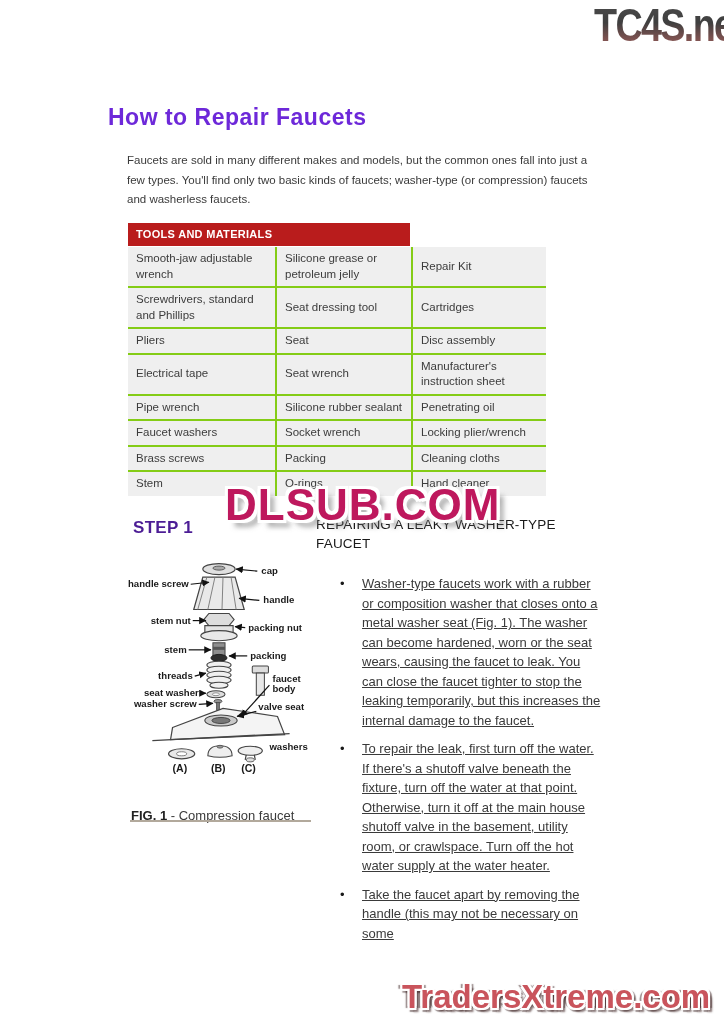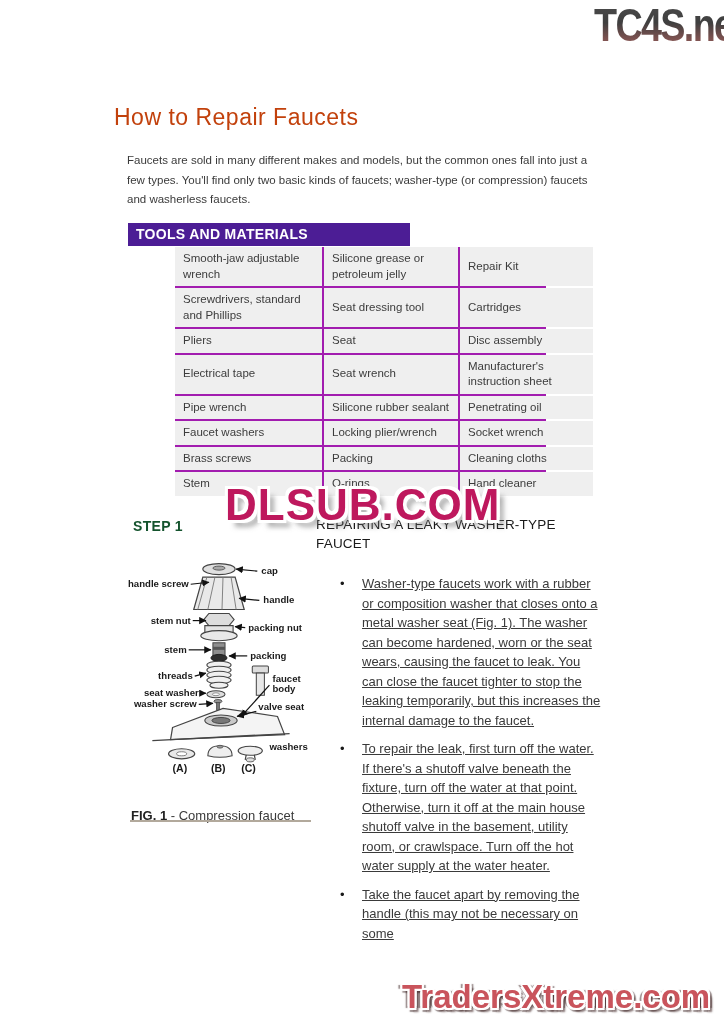--- a/index.html
+++ b/index.html
@@ -29,46 +29,46 @@
     font-size:33px;font-weight:bold;letter-spacing:0px;line-height:1;
     color:#c9545c;
     text-shadow:
       -2px -2px 0 #fff,2px -2px 0 #fff,-2px 2px 0 #fff,2px 2px 0 #fff,
       -2px 0 0 #fff,2px 0 0 #fff,0 -2px 0 #fff,0 2px 0 #fff,
       -4px 0 1px rgba(70,45,45,.55),4px 4px 2px rgba(70,45,45,.65),
       0 4px 1px rgba(70,45,45,.5),4px 0 1px rgba(70,45,45,.5);
   }
   
   .title{
-    position:absolute;left:114px;top:104px;
-    font-size:23px;font-weight:normal;color:#c2410c;letter-spacing:.5px;
+    position:absolute;left:108px;top:104px;
+    font-size:23px;font-weight:bold;color:#6d28d9;letter-spacing:.5px;
   }
   .intro{
     position:absolute;left:127px;top:151px;width:467px;
     font-size:11.5px;line-height:19.5px;color:#3a3a3a;
   }
   
   .tools{position:absolute;left:128px;top:223px;width:418px;}
   .tools-header{
-    width:274px;height:23px;background:#4c1d95;color:#fff;
-    font-size:14px;font-weight:bold;line-height:23px;padding-left:8px;
+    width:274px;height:23px;background:#b91c1c;color:#fff;
+    font-size:11px;font-weight:bold;line-height:23px;padding-left:8px;
     letter-spacing:.3px;
   }
   .tools-grid{
     display:grid;grid-template-columns:147px 134px 133px;
-    gap:2px;background:#a21caf;margin-top:1px;margin-left:47px;
+    gap:2px;background:#84cc16;margin-top:1px;
   }
   .tools-cell{
     background:#efefef;color:#3c3c3c;font-size:11.5px;line-height:15.5px;
     padding:4px 6px 4px 8px;display:flex;align-items:center;min-height:14px;
   }
   
   .step-label{
     position:absolute;left:133px;top:518px;
-    font-size:14px;font-weight:bold;color:#14532d;letter-spacing:.3px;
+    font-size:17px;font-weight:bold;color:#4c1d95;letter-spacing:.3px;
   }
   .step-heading{
     position:absolute;left:316px;top:515px;width:250px;
     font-size:13.5px;font-weight:normal;color:#1a1a1a;line-height:19px;letter-spacing:.2px;
   }
   
   .figure{position:absolute;left:126px;top:556px;width:192px;height:222px;}
   .fig-label{font:bold 9.5px "Liberation Sans",sans-serif;fill:#1a1a1a;}
   .fig-variant{font:bold 10.5px "Liberation Sans",sans-serif;fill:#1a1a1a;}
   .fig-caption{
@@ -112,22 +112,22 @@
       <div class="tools-cell">Pliers</div>
       <div class="tools-cell">Seat</div>
       <div class="tools-cell">Disc assembly</div>
       <div class="tools-cell">Electrical tape</div>
       <div class="tools-cell">Seat wrench</div>
       <div class="tools-cell">Manufacturer's instruction sheet</div>
       <div class="tools-cell">Pipe wrench</div>
       <div class="tools-cell">Silicone rubber sealant</div>
       <div class="tools-cell">Penetrating oil</div>
       <div class="tools-cell">Faucet washers</div>
+      <div class="tools-cell">Socket wrench</div>
       <div class="tools-cell">Locking plier/wrench</div>
-      <div class="tools-cell">Socket wrench</div>
       <div class="tools-cell">Brass screws</div>
       <div class="tools-cell">Packing</div>
       <div class="tools-cell">Cleaning cloths</div>
       <div class="tools-cell">Stem</div>
       <div class="tools-cell">O-rings</div>
       <div class="tools-cell">Hand cleaner</div>
     </div>
   </div>
 
   <div class="step-label">STEP 1</div>

